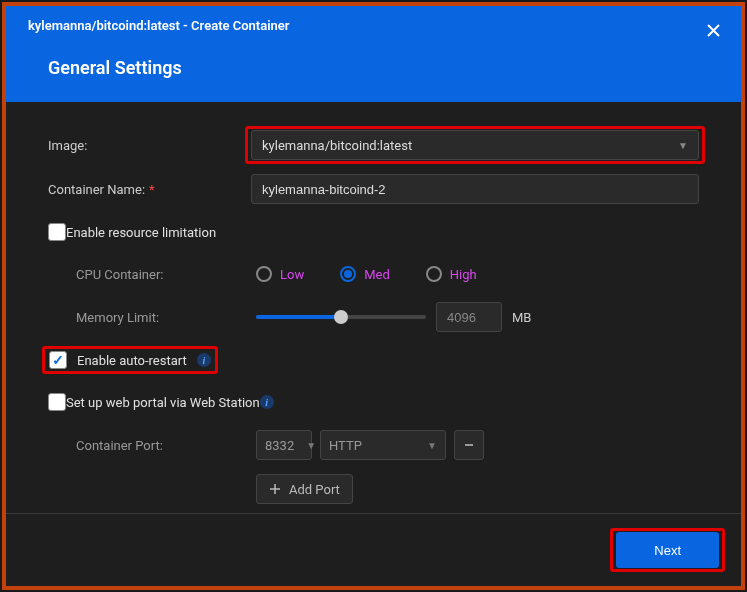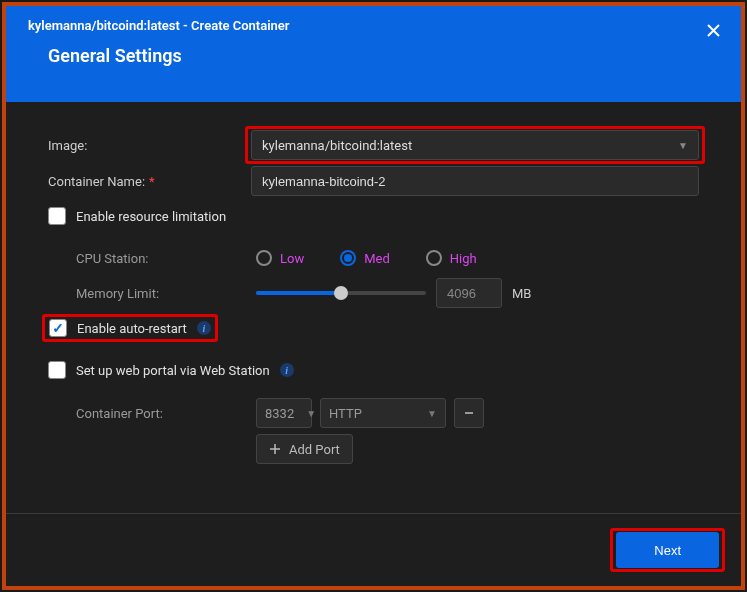--- a/index.html
+++ b/index.html
@@ -39,34 +39,34 @@
       top: 14px; right: 18px;
       width: 20px; height: 20px;
       display: flex; align-items: center; justify-content: center;
       cursor: pointer;
       color: #fff;
       font-size: 18px;
     }
     .section-title {
       position: absolute;
       left: 42px;
-      bottom: 36px;
+      bottom: 24px;
       font-size: 18px;
       font-weight: 600;
       color: #fff;
     }
     .body {
       flex: 1;
       padding: 28px 42px 10px 42px;
       overflow: auto;
     }
     .row {
       display: flex;
       align-items: center;
-      margin-bottom: 6px;
+      margin-bottom: 14px;
       min-height: 28px;
       justify-content: center;
     }
     .label-col {
       width: 208px;
       color: #ccc;
       display: flex;
       align-items: center;
       gap: 4px;
     }
@@ -121,21 +121,20 @@
     }
     .checkbox.checked::after {
       content: "✓";
       color: #0a66e0;
       font-size: 14px;
       font-weight: bold;
     }
     .check-row {
       display: flex;
       align-items: center;
-      gap: 10px;
       margin-bottom: 14px;
       min-height: 28px;
     }
     .radio {
       width: 16px; height: 16px;
       border: 2px solid #888;
       border-radius: 50%;
       display: inline-flex;
       align-items: center; justify-content: center;
       flex-shrink: 0;
@@ -296,21 +295,21 @@
         <input class="text-input" value="kylemanna-bitcoind-2" style="">
       </div>
     </div>
 
     <div class="check-row">
       <span class="checkbox"></span>
       <span>Enable resource limitation</span>
     </div>
 
     <div class="row">
-      <div class="label-col indent">CPU Station:</div>
+      <div class="label-col indent">CPU Container:</div>
       <div class="ctrl-col">
         <div class="radio-group">
           <div class="radio-item">
             <span class="radio"></span>
             <span>Low</span>
           </div>
           <div class="radio-item">
             <span class="radio selected"></span>
             <span>Med</span>
           </div>

